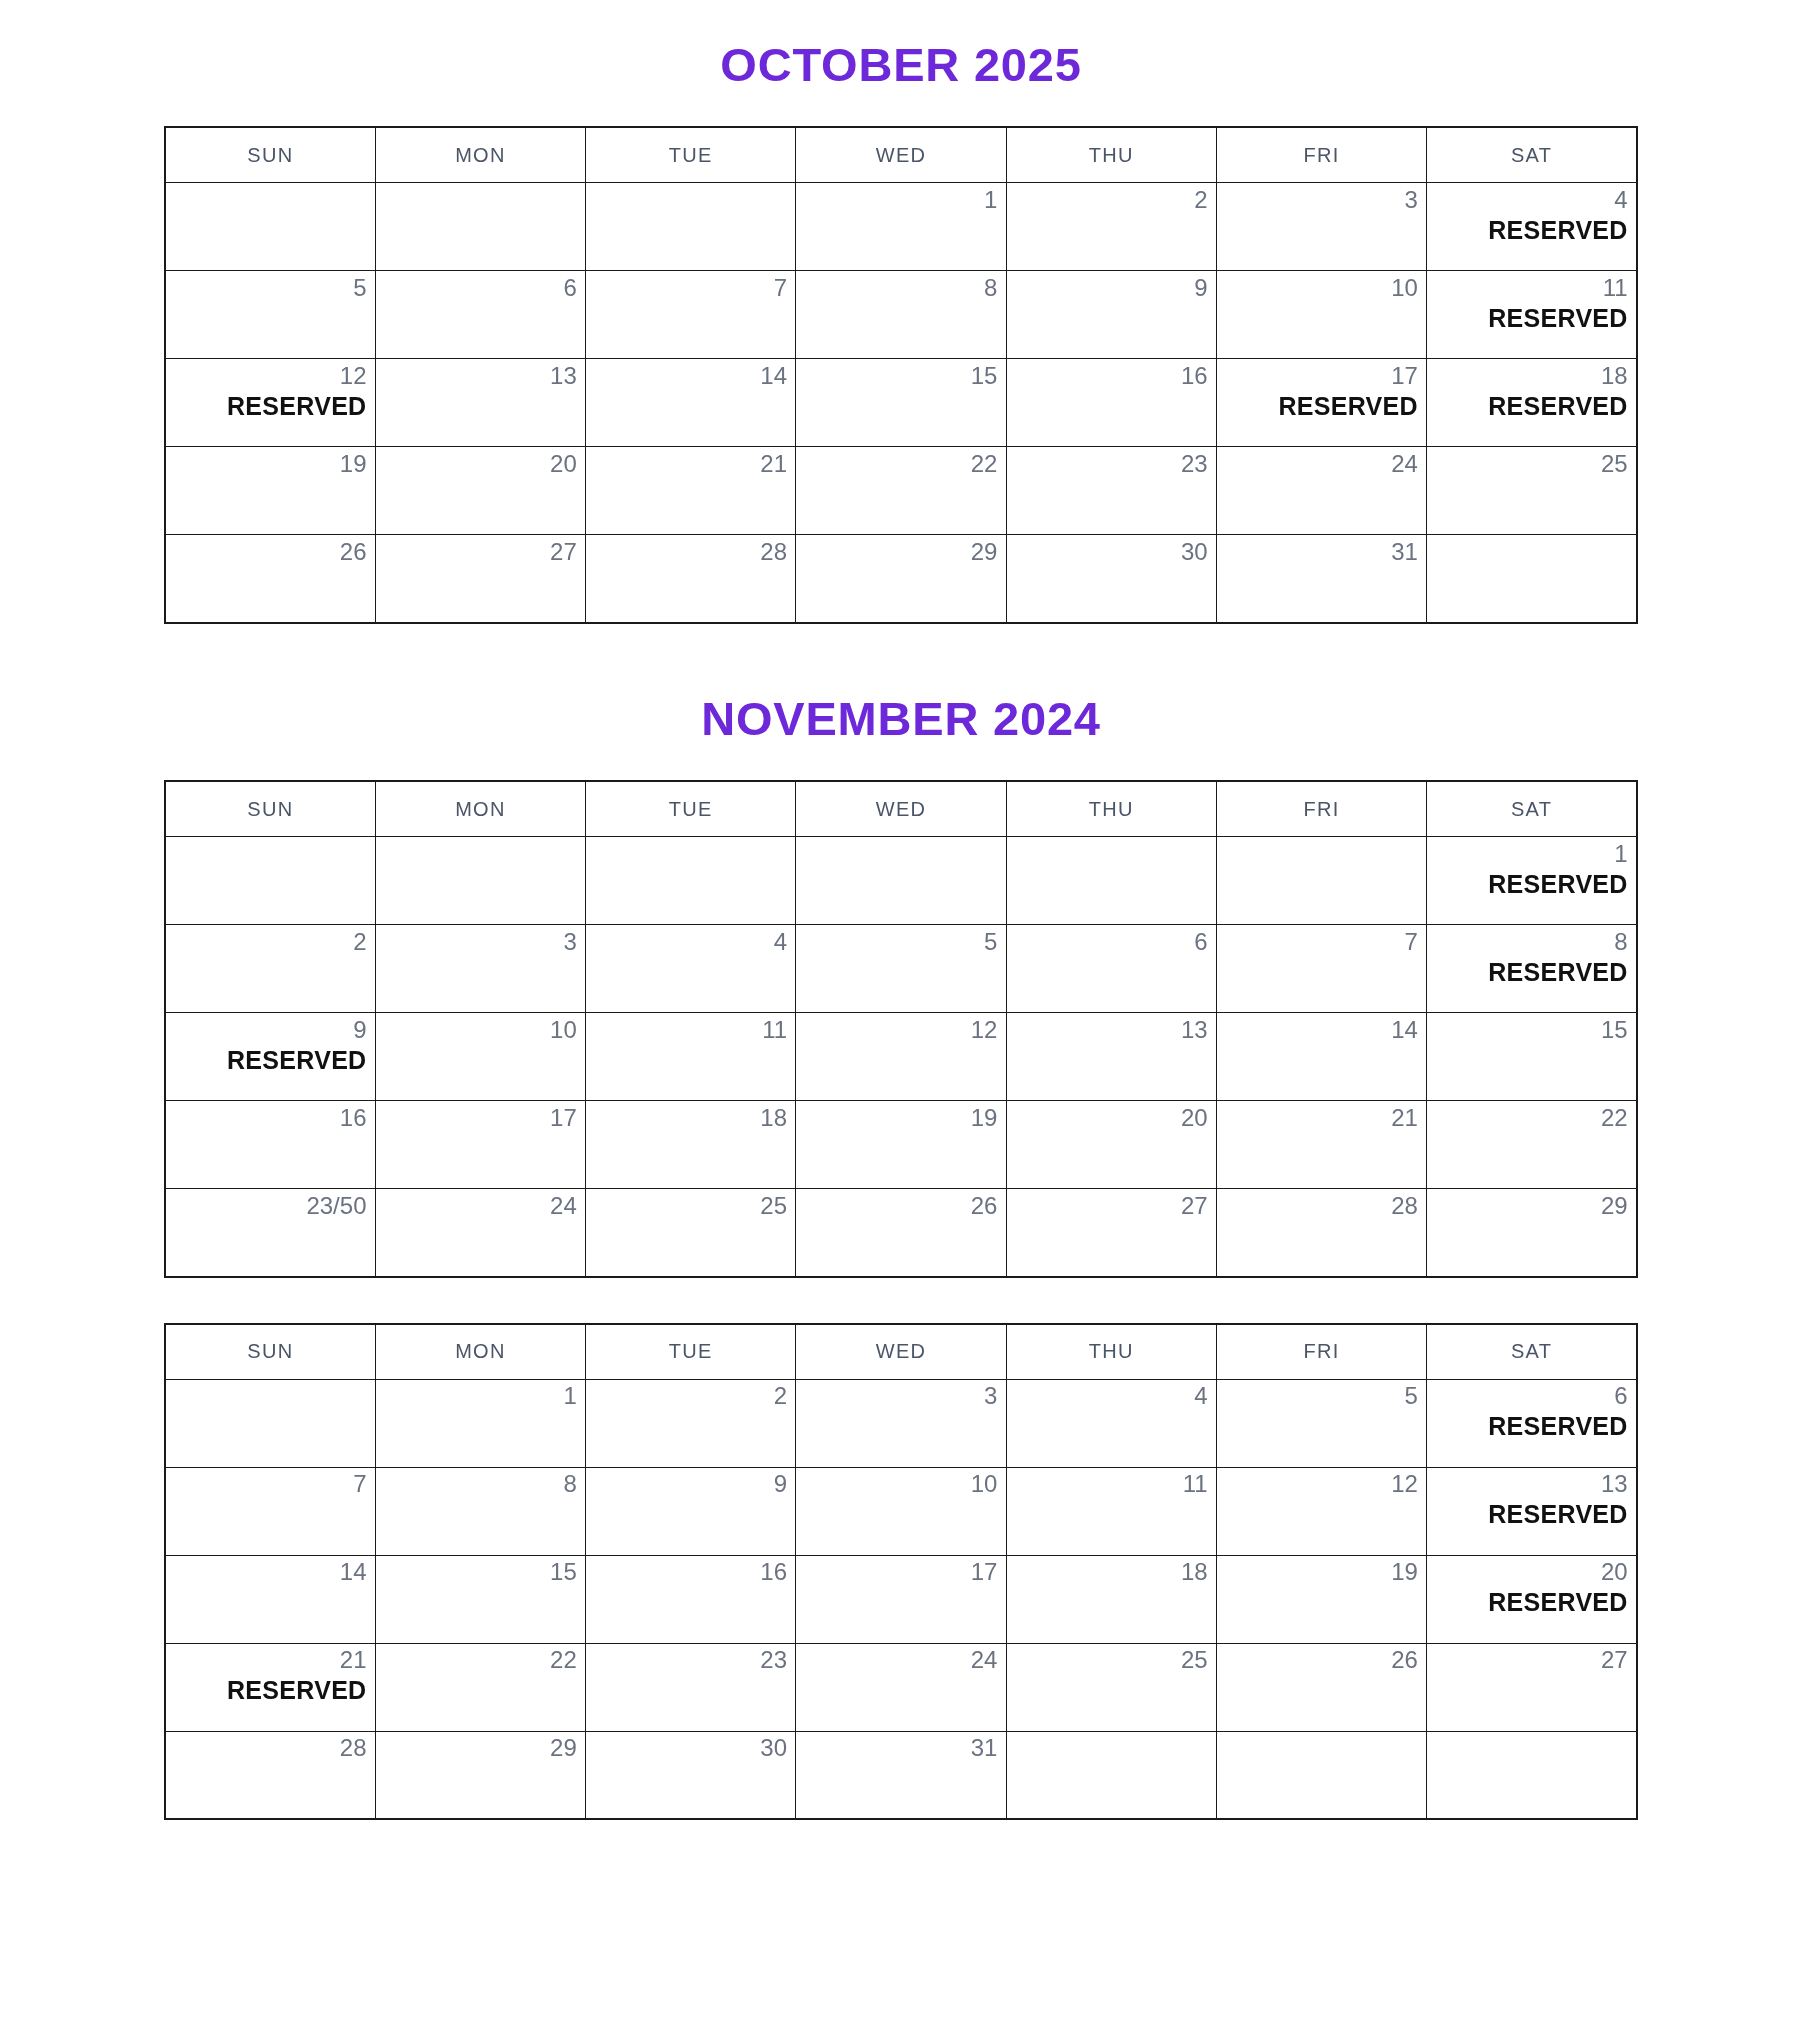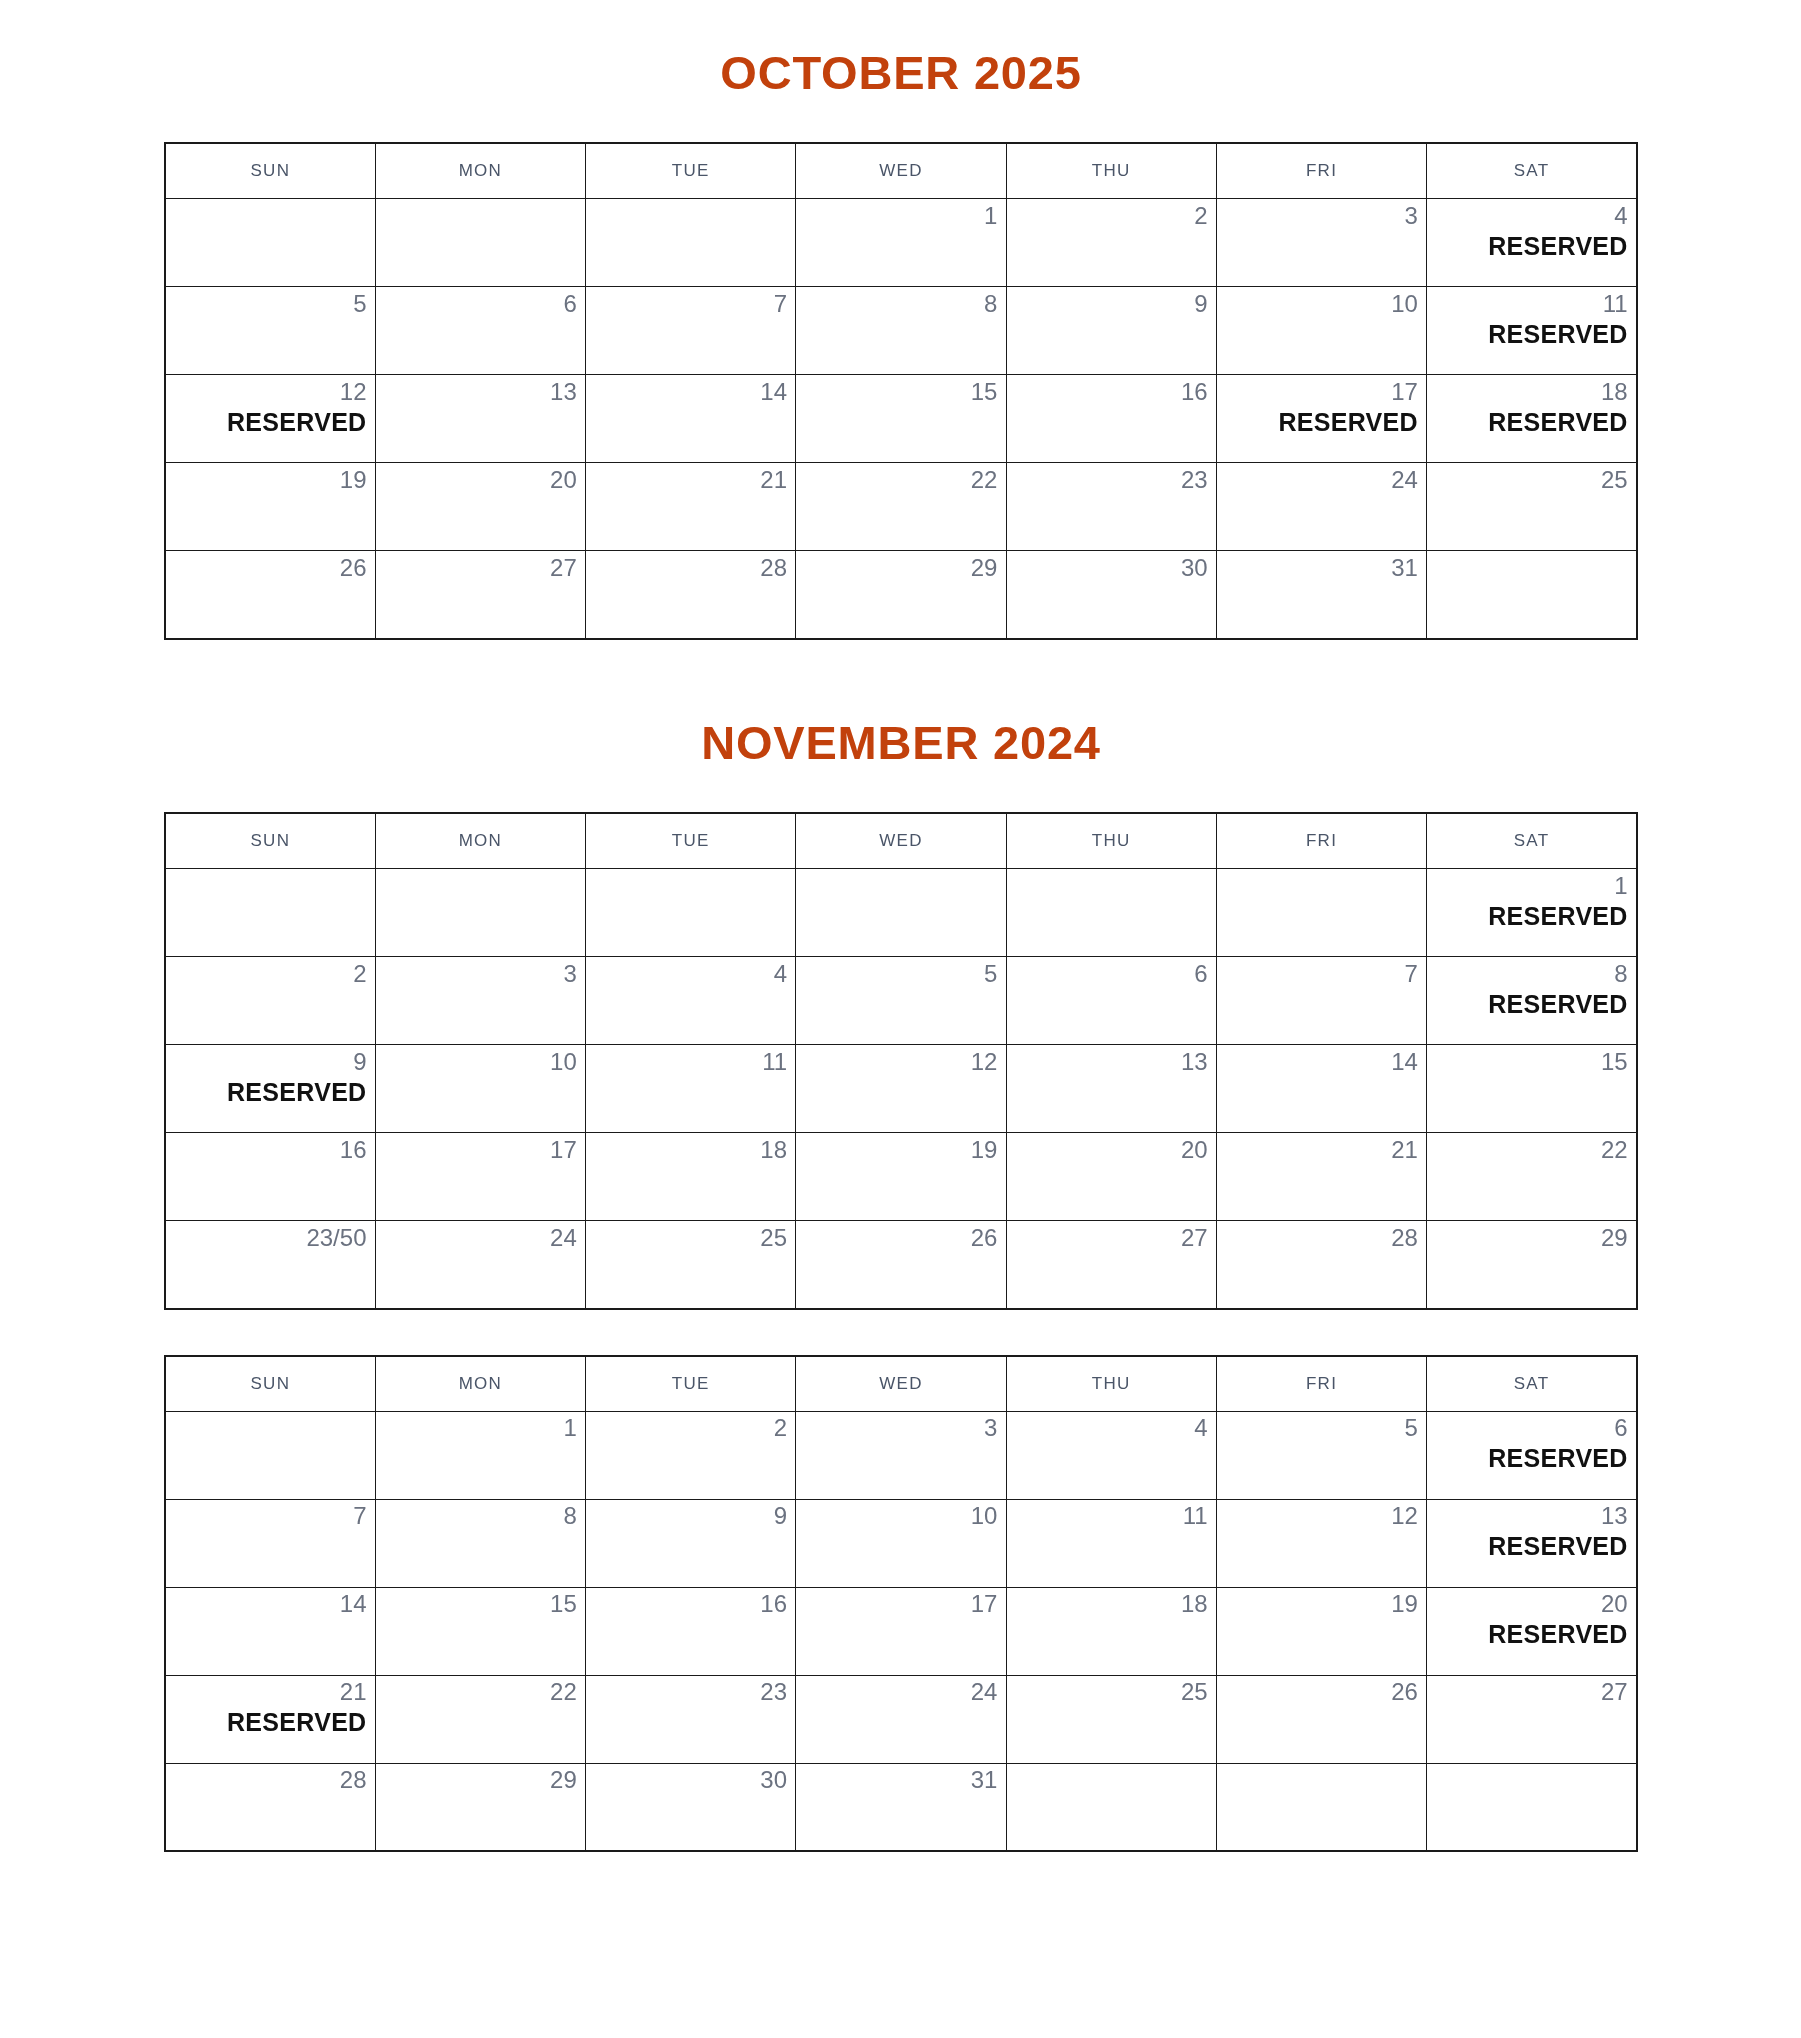--- a/index.html
+++ b/index.html
@@ -19,39 +19,39 @@
   }
   .month-block {
     width: 1802px;
     box-sizing: border-box;
   }
   .month-title {
     text-align: center;
     font-size: 47px;
     font-weight: bold;
     letter-spacing: 0.8px;
-    color: #c2410c;
-    margin: 12px;
+    color: #6d28d9;
+    margin: 4px;
     padding-top: 18.4px;
     padding-bottom: 30px;
   }
   .cal-wrap {
     padding: 0 164px 0 164px;
     box-sizing: border-box;
   }
   table.calendar {
     width: 100%;
     border-collapse: collapse;
     table-layout: fixed;
     border: 2.5px solid #1a1a1a;
   }
   table.calendar th {
     border: 1.7px solid #1a1a1a;
     height: 52px;
-    font-size: 17px;
+    font-size: 20px;
     font-weight: normal;
     letter-spacing: 1.3px;
     color: #4a5568;
     vertical-align: middle;
   }
   table.calendar td {
     border: 1.7px solid #1a1a1a;
     height: 88px;
     vertical-align: top;
     padding: 3.3px 8.3px 5px 8.3px;

